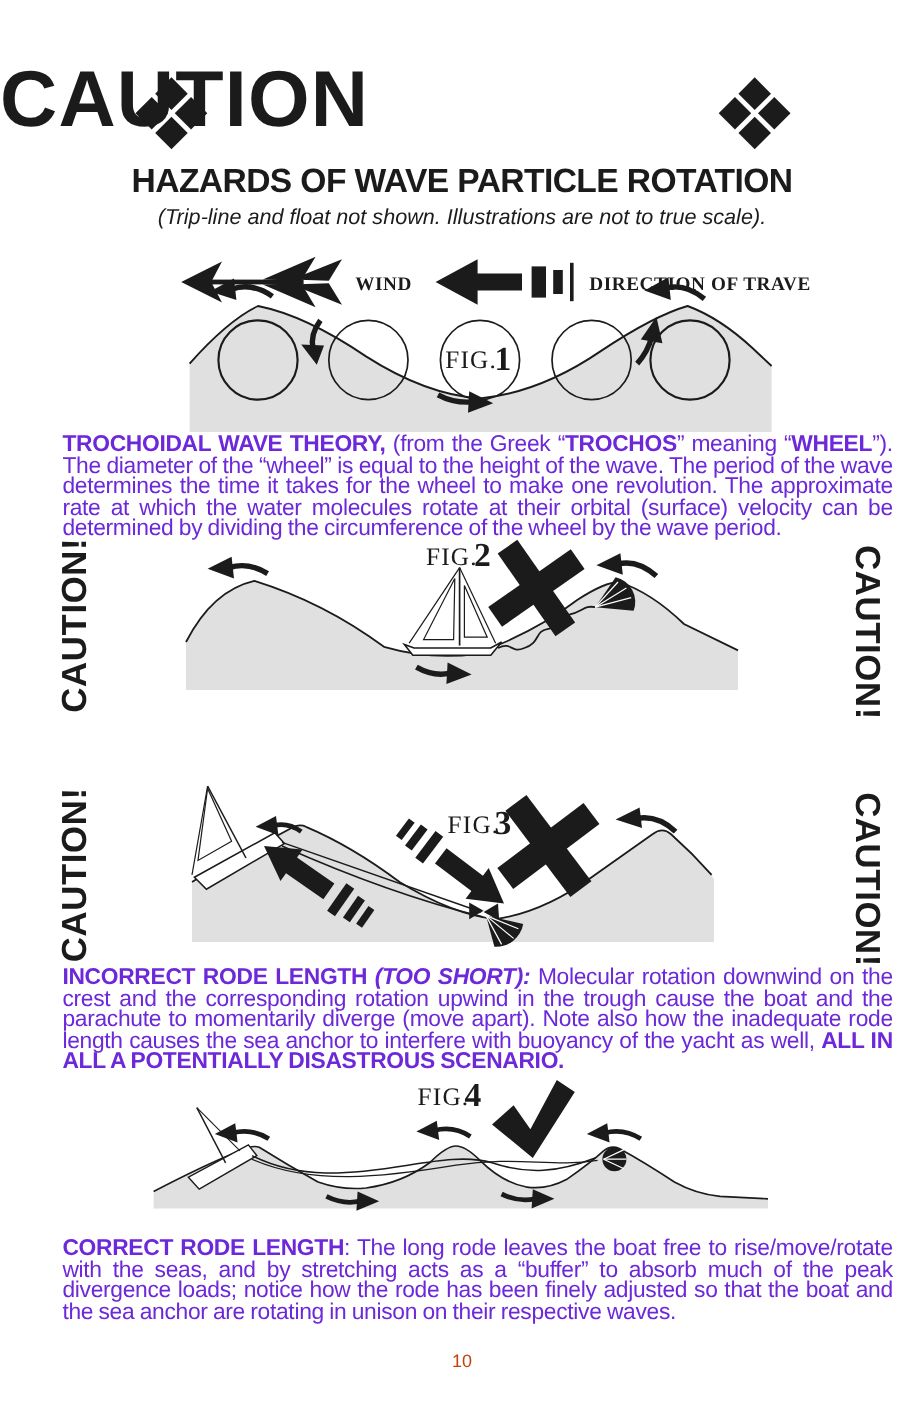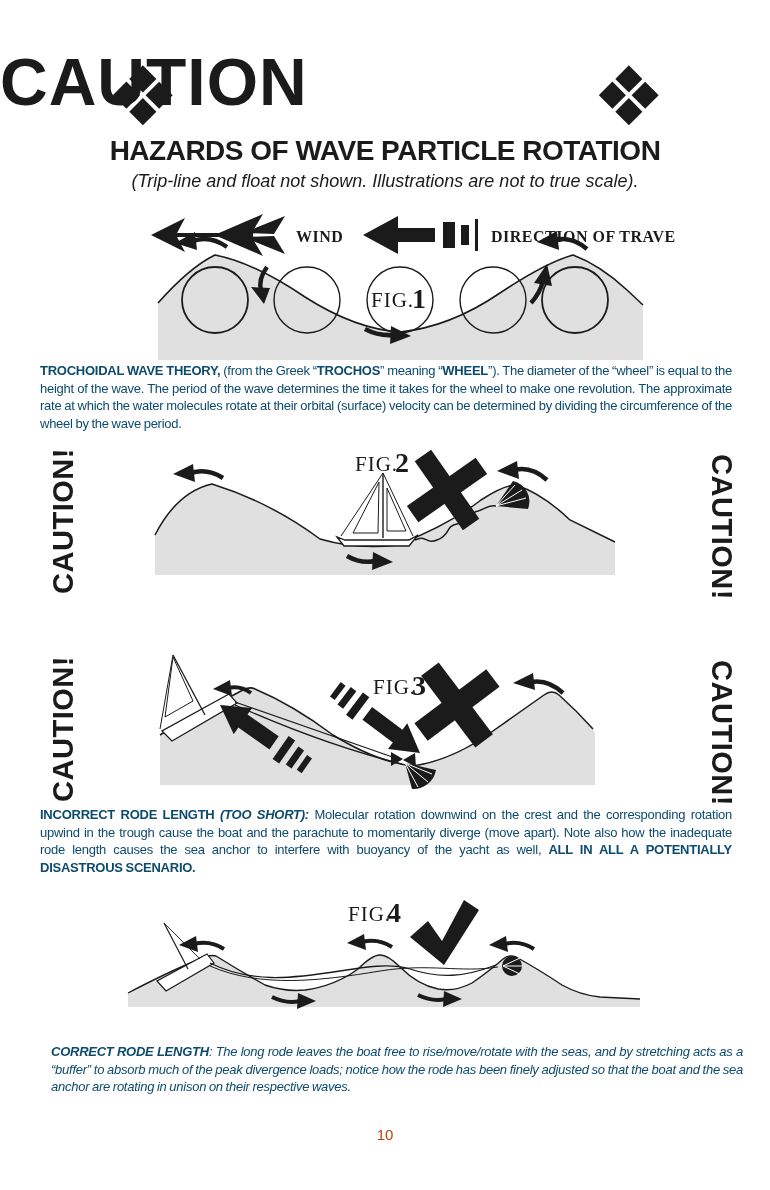--- a/index.html
+++ b/index.html
@@ -19,23 +19,23 @@
   }
   .subtitle{
     left:0;right:0;top:135px;text-align:center;
     font-size:28px;font-weight:bold;letter-spacing:-0.5px;color:#1b1b1b;
   }
   .scale-note{
     left:0;right:0;top:171px;text-align:center;
     font-size:18px;font-style:italic;color:#1b1b1b;
   }
   .para{
-    left:40px;width:692px;text-align:justify;
-    font-size:13px;line-height:17.6px;letter-spacing:-0.25px;word-spacing:-0.6px;
-    color:#0c4a6e;
+    left:52px;width:692px;text-align:justify;
+    font-size:19px;line-height:17.6px;letter-spacing:-0.25px;word-spacing:-0.6px;
+    color:#6d28d9;
   }
   .para.no-just{text-align:left;}
   .seg-b{font-weight:bold;}
   .seg-i{font-style:italic;}
   .caution-side{
     width:164px;height:34px;text-align:center;
     font-size:29px;font-weight:bold;letter-spacing:0.5px;color:#1b1b1b;
     white-space:nowrap;
   }
   .rot-ccw{transform:rotate(-90deg);}
@@ -259,18 +259,18 @@
     <g>
       <path class="ink" d="M318,102 Q332,109 346,106" stroke-width="4"></path>
         <polygon points="344,98 362,106 343,114" fill="#1b1b1b"></polygon>
     </g>
 
     <path d="M310,44 L328,28 L342,48 L364,7 L379,17 L344,72 Z" fill="#1b1b1b"></path>
     <text class="fig-label" x="248" y="28">FIG.</text>
     <text class="fig-num" x="287" y="29">4</text>
   </svg>
 
-  <p class="abs para" style="top:1032px;margin:11px;font-style:italic;"><span class="seg-b">CORRECT RODE LENGTH</span><span>: The long rode leaves the boat free to rise/move/rotate with the seas, and by stretching acts as a “buffer” to absorb much of the peak divergence loads; notice how the rode has been finely adjusted so that the boat and the sea anchor are rotating in unison on their respective waves.</span></p>
+  <p class="abs para" style="top:1032px;margin:0;"><span class="seg-b">CORRECT RODE LENGTH</span><span>: The long rode leaves the boat free to rise/move/rotate with the seas, and by stretching acts as a “buffer” to absorb much of the peak divergence loads; notice how the rode has been finely adjusted so that the boat and the sea anchor are rotating in unison on their respective waves.</span></p>
 
 
   <div class="abs pagenum">10</div>
 
 </div>
 
 </body></html>

